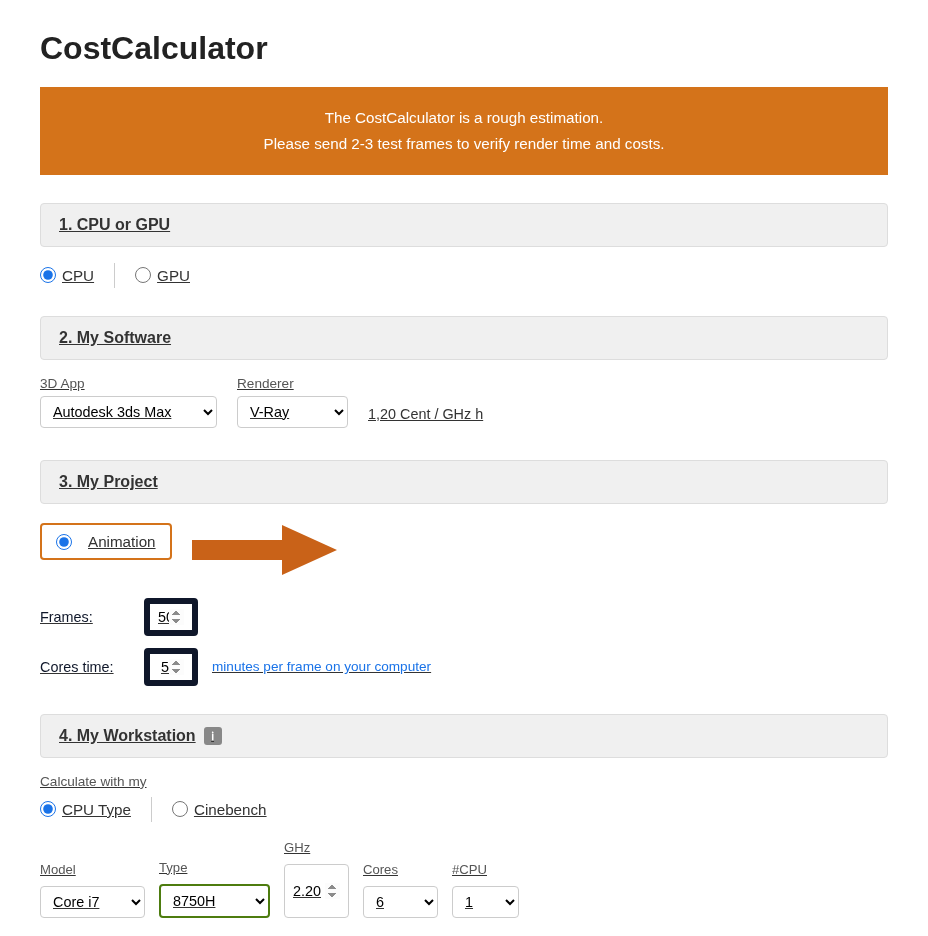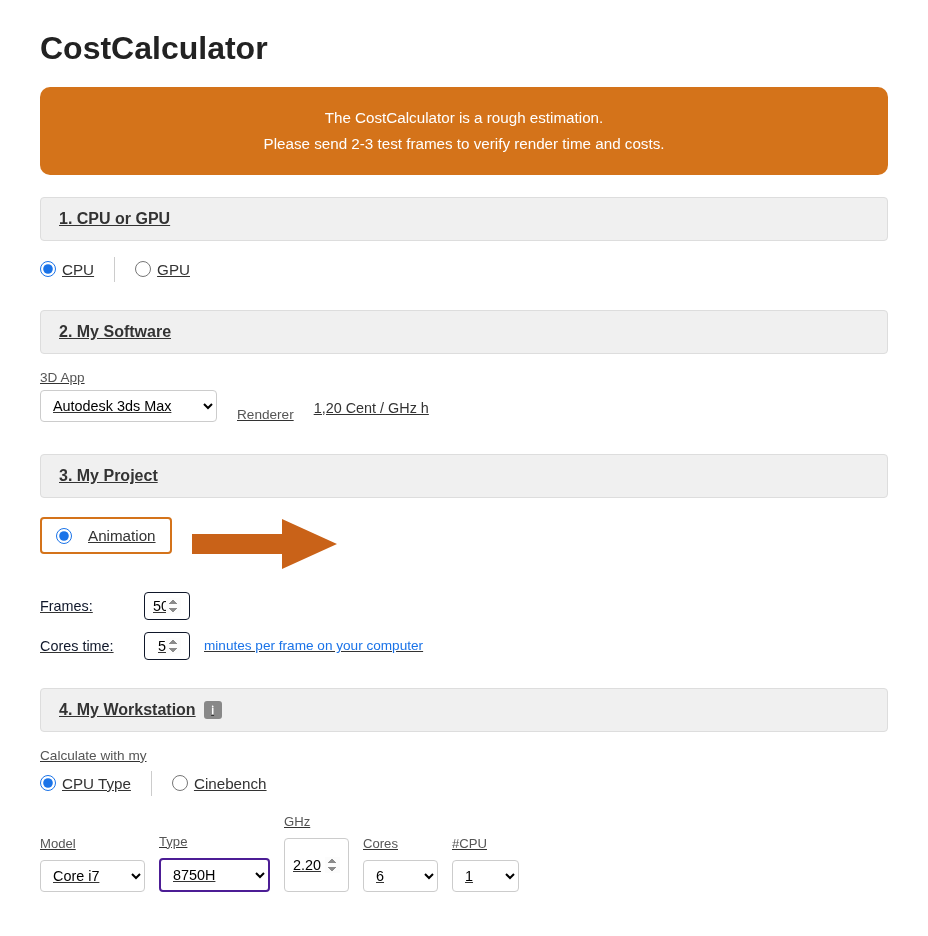--- a/index.html
+++ b/index.html
@@ -14,22 +14,22 @@
       font-size: 2rem;
       font-weight: bold;
       margin-bottom: 20px;
       color: #222;
     }
     .banner {
       background-color: #d4731a;
       color: #fff;
       text-align: center;
       padding: 18px 20px;
-      border-radius: 10px;
-      margin-bottom: 22px;
+      border-radius: 0;
+      margin-bottom: 28px;
       font-size: 0.95rem;
       line-height: 1.7;
     }
     .section-header {
       background-color: #f0f0f0;
       border: 1px solid #ddd;
       padding: 12px 18px;
       font-size: 1rem;
       font-weight: bold;
       border-radius: 4px;
@@ -118,23 +118,23 @@
       align-items: center;
       gap: 14px;
       margin-bottom: 12px;
     }
     .field-row label {
       font-size: 0.9rem;
       color: #0f172a;
       min-width: 90px;
     }
     .field-row input[type="number"] {
-      width: 46px;
+      width: 54px;
       padding: 5px 8px;
-      border: 1px solid #0f172a;
+      border: 6px solid #0f172a;
       border-radius: 4px;
       font-size: 0.9rem;
       text-align: right;
     }
     .field-row .hint-text {
       font-size: 0.85rem;
       color: #1a73e8;
     }
     .workstation-header {
       display: flex;
@@ -164,21 +164,21 @@
       align-items: flex-end;
       gap: 14px;
       flex-wrap: wrap;
     }
     .brand-model-row .form-group label {
       font-size: 0.82rem;
       color: #555;
       margin-bottom: 4px;
     }
     select.type-highlighted {
-      border: 2px solid #4c1d95;
+      border: 2px solid #4d7c0f;
       border-radius: 4px;
     }
     input[type="number"]::-webkit-inner-spin-button,
     input[type="number"]::-webkit-outer-spin-button {
       opacity: 1;
     }
   </style>
 </head>
 <body>
 
@@ -211,20 +211,26 @@
       <select>
         <option>Autodesk 3ds Max</option>
         <option>Maya</option>
         <option>Blender</option>
         <option>Cinema 4D</option>
         <option>Houdini</option>
       </select>
     </div>
     <div class="form-group">
       <label>Renderer</label>
+      <select>
+        <option>V-Ray</option>
+        <option>Corona</option>
+        <option>Arnold</option>
+        <option>Redshift</option>
+      </select>
     </div>
     <div class="price-text">1,20 Cent / GHz h</div>
   </div>
 </div>
 
 <div class="section-block">
   <div class="section-header">3. My Project</div>
 
   <div class="arrow-container">
     <label class="animation-box">

